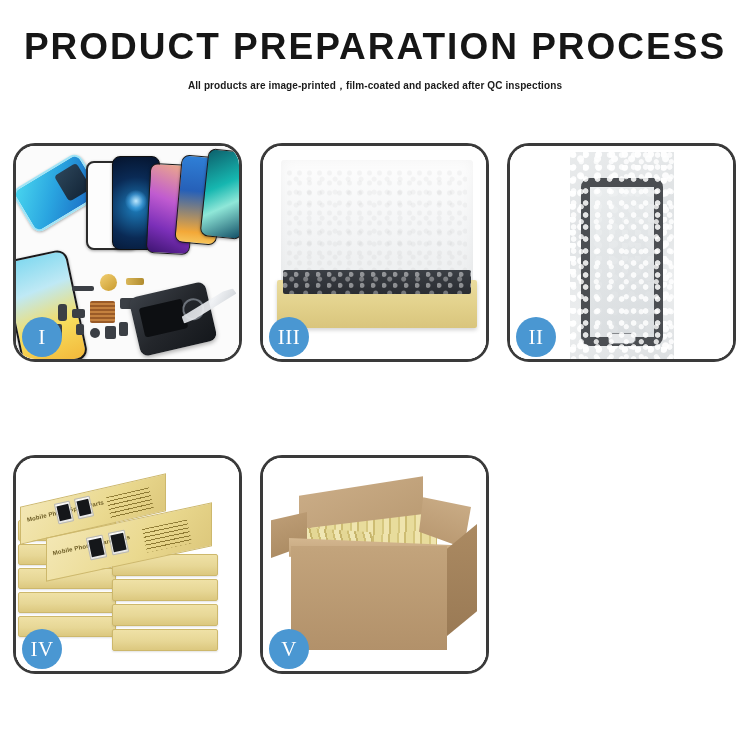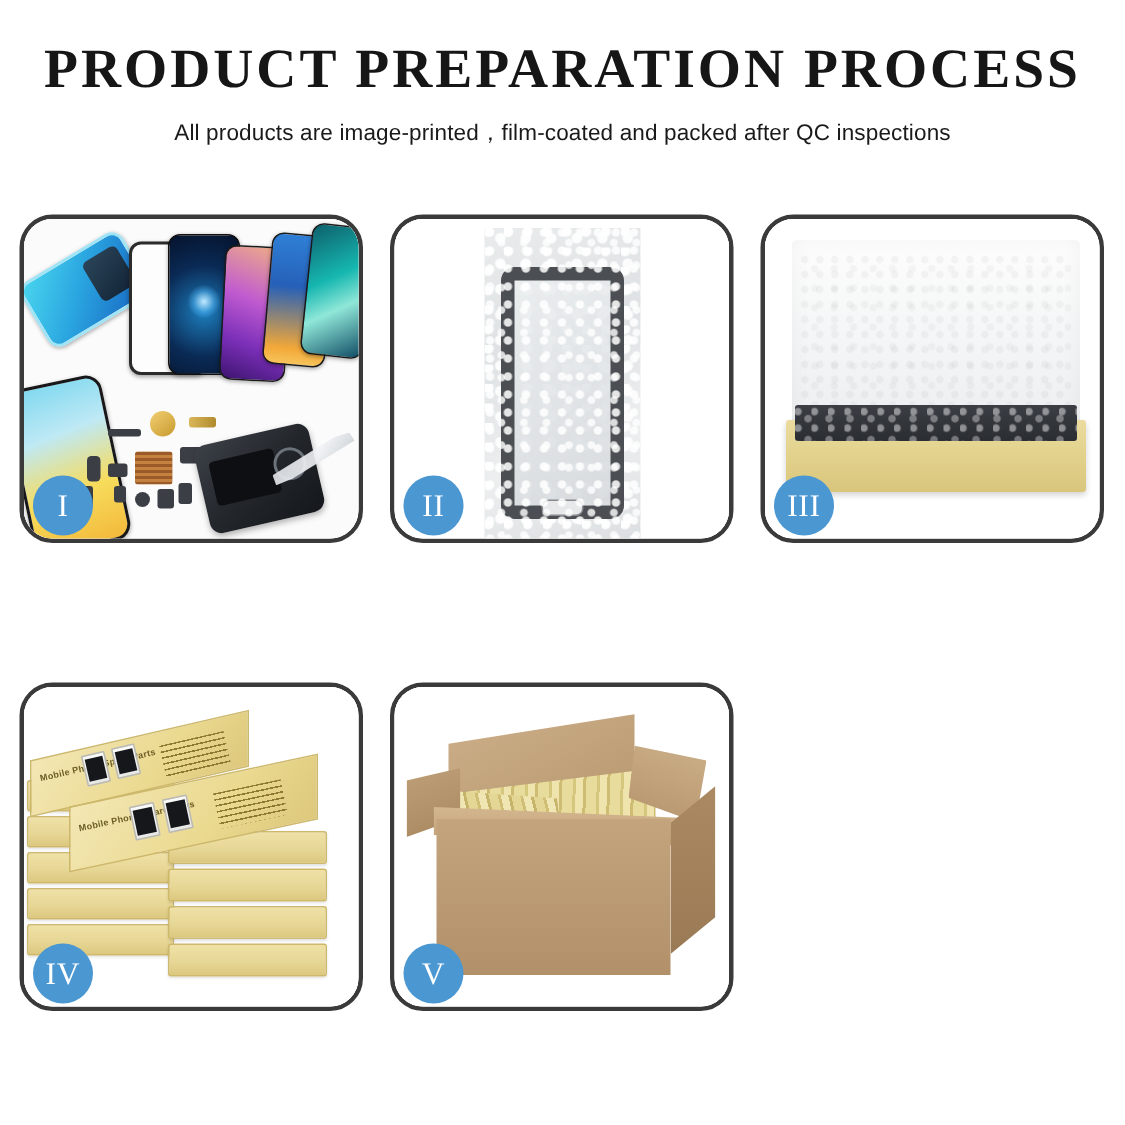--- a/index.html
+++ b/index.html
@@ -12,32 +12,32 @@
     height: 750px;
     overflow: hidden;
     font-family: "Liberation Sans", sans-serif;
     color: #111111;
     position: relative;
   }
 
   
   .header { text-align: center; padding-top: 28px; }
   .title {
-    font-family: Liberation Serif, serif;
+    font-family: Liberation Sans, sans-serif;
     font-size: 37px;
     font-weight: bold;
     letter-spacing: 2.0px;
     color: #161616;
     line-height: 1.05;
     white-space: nowrap;
   }
   .subtitle {
     margin-top: 12px;
-    font-size: 15px;
-    font-weight: normal;
+    font-size: 10px;
+    font-weight: bold;
     color: #1a1a1a;
     letter-spacing: 0.1px;
     white-space: nowrap;
   }
 
   
   .grid {
     position: absolute;
     left: 13px;
     top: 143px;
@@ -383,40 +383,40 @@
 
         <div class="chassis"></div>
         <div class="tweezers"></div>
       </div>
     </div>
     <div class="badge">I</div>
   </div>
 
   <div class="panel">
     <div class="panel-inner">
+      <div class="scene-box1">
+        <div class="foam-lid"></div>
+        <div class="tray">
+          <div class="tray-inner"></div>
+        </div>
+      </div>
+    </div>
+    <div class="badge">III</div>
+  </div>
+
+  <div class="panel">
+    <div class="panel-inner">
       <div class="scene-wrap">
         <div class="wrap-bg">
           <div class="wrap-screen"></div>
           <div class="bubbles"></div>
         </div>
       </div>
     </div>
     <div class="badge">II</div>
-  </div>
-
-  <div class="panel">
-    <div class="panel-inner">
-      <div class="scene-box1">
-        <div class="foam-lid"></div>
-        <div class="tray">
-          <div class="tray-inner"></div>
-        </div>
-      </div>
-    </div>
-    <div class="badge">III</div>
   </div>
 
   <div class="panel">
     <div class="panel-inner">
       <div class="scene-stack">
 
         <div class="sbox" style="left:2px; top:62px; width:96px; height:19px;"></div>
         <div class="sbox" style="left:2px; top:86px; width:96px; height:19px;"></div>
         <div class="sbox" style="left:2px; top:110px; width:96px; height:19px;"></div>
         <div class="sbox" style="left:2px; top:134px; width:96px; height:19px;"></div>

